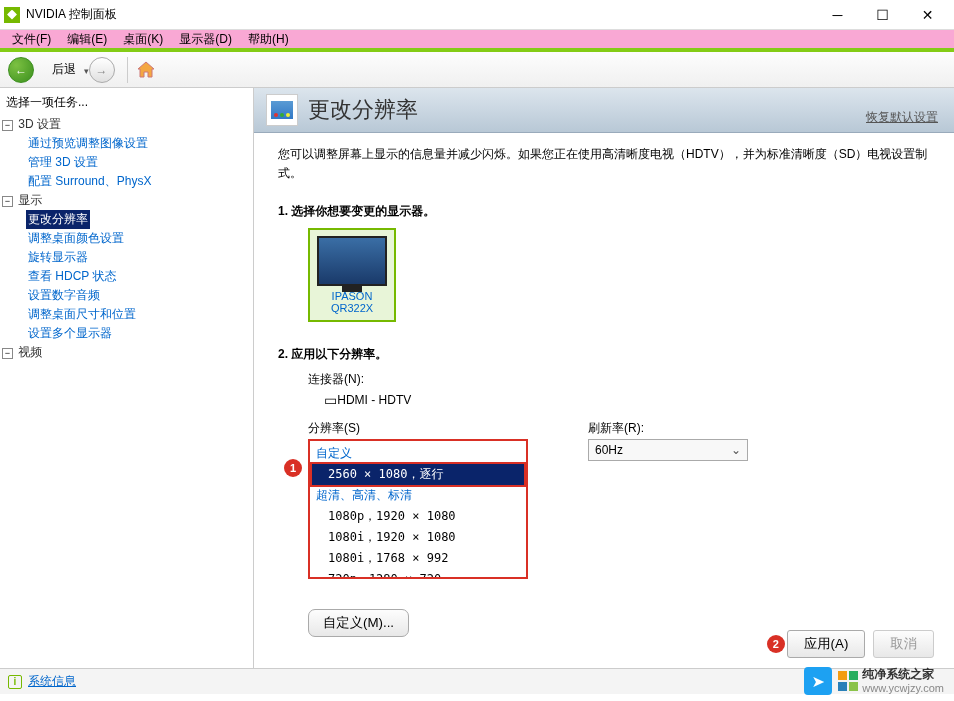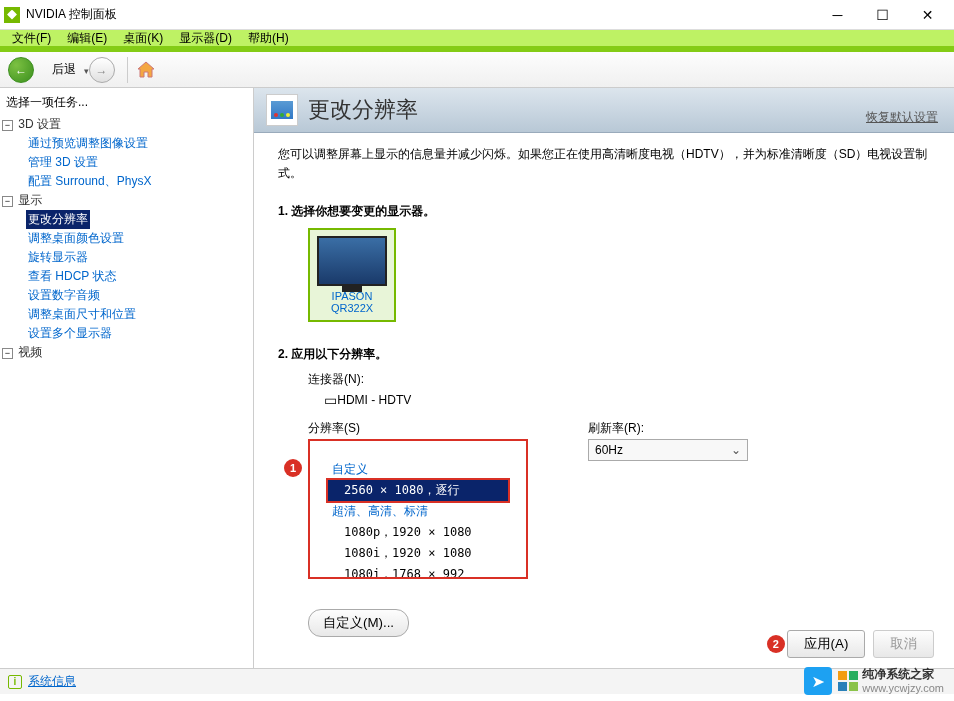--- a/index.html
+++ b/index.html
@@ -3,21 +3,21 @@
 <meta charset="utf-8">
 <style>
 * { box-sizing: border-box; margin: 0; padding: 0; }
 body { font-family: "Microsoft YaHei", SimSun, sans-serif; font-size: 12px; background: #fff; width: 954px; height: 701px; overflow: hidden; position: relative; }
 .titlebar { height: 30px; background: #fff; display: flex; align-items: center; padding: 0 4px; border-bottom: 1px solid #ddd; }
 .titlebar-icon { width: 16px; height: 16px; background: #76b900; margin-right: 6px; position: relative; }
 .titlebar-icon::after { content: ""; position: absolute; width: 10px; height: 10px; background: #fff; border-radius: 50%; top: 3px; left: 3px; clip-path: polygon(50% 0, 100% 50%, 50% 100%, 0 50%); }
 .titlebar-text { flex: 1; font-size: 12px; }
 .win-btns { display: flex; }
 .win-btn { width: 45px; height: 28px; display: flex; align-items: center; justify-content: center; font-size: 14px; cursor: pointer; }
-.menubar { height: 22px; display: flex; align-items: center; padding: 0 4px; border-bottom: 6px solid #84cc16; background: #bef264; }
+.menubar { height: 22px; display: flex; align-items: center; padding: 0 4px; border-bottom: 4px solid #84cc16; background: #f9a8d4; }
 .menu-item { padding: 2px 8px; cursor: pointer; }
 .toolbar { height: 36px; display: flex; align-items: center; padding: 0 8px; border-bottom: 1px solid #ccc; background: linear-gradient(#fdfdfd, #f0f0f0); }
 .nav-btn { width: 26px; height: 26px; border-radius: 50%; border: 1px solid #aaa; display: flex; align-items: center; justify-content: center; margin-right: 4px; background: linear-gradient(#fff, #e0e0e0); cursor: pointer; }
 .nav-back { background: radial-gradient(circle at 30% 30%, #7cc142, #3b8f1e); color: #fff; border-color: #3b8f1e; }
 .nav-back-arrow::before { content: "←"; font-weight: bold; }
 .nav-fwd-arrow::before { content: "→"; color: #888; }
 .toolbar-text { margin: 0 6px 0 14px; text-align: center; }
 .toolbar-dd::after { content: "▾"; font-size: 9px; margin-left: 2px; color: #555; }
 .sep { width: 1px; height: 26px; background: #ccc; margin: 0 8px; }
 .home-icon { width: 20px; height: 20px; position: relative; }
@@ -51,27 +51,27 @@
 .connector-row { margin: 6px 0 6px 30px; }
 .connector-label { display: block; margin-bottom: 4px; }
 .connector-val { display: flex; align-items: center; margin-left: 16px; }
 .hdmi-icon::before { content: "▭"; font-size: 14px; }
 .cols { display: flex; gap: 60px; margin-top: 12px; }
 .col { flex: 0 0 auto; }
 .col-label { margin-bottom: 2px; display: block; }
 .res-list-wrap { position: relative; margin-left: 0; }
 .badge { width: 18px; height: 18px; border-radius: 50%; background: #d93025; color: #fff; display: flex; align-items: center; justify-content: center; font-size: 11px; font-weight: bold; position: absolute; }
 .badge1 { left: -24px; top: 20px; }
-.res-list { width: 220px; height: 140px; border: 2px solid #d93025; background: #fff; overflow: auto; padding: 18px; font-family: SimSun, monospace; }
+.res-list { width: 220px; height: 140px; border: 2px solid #d93025; background: #fff; overflow: auto; padding: 2px; font-family: SimSun, monospace; }
 .res-cat { color: #0066cc; padding: 2px 4px; }
 .res-item { padding: 2px 4px 2px 16px; cursor: pointer; font-size: 12px; }
 .res-item.sel { background: #0a246a; color: #fff; outline: 2px solid #d93025; }
 .refresh-sel { width: 160px; height: 22px; border: 1px solid #aaa; background: #f8f8f8; padding: 2px 6px; display: flex; align-items: center; justify-content: space-between; cursor: pointer; }
 .refresh-sel::after { content: "⌄"; font-size: 12px; color: #555; }
-.custom-btn { margin-top: 30px; padding: 4px 14px; border: 1px solid #aaa; background: linear-gradient(#fdfdfd, #e8e8e8); border-radius: 13px; cursor: pointer; }
+.custom-btn { margin-top: 30px; padding: 4px 14px; border: 1px solid #aaa; background: linear-gradient(#fdfdfd, #e8e8e8); border-radius: 7px; cursor: pointer; }
 .footer-btns { position: absolute; bottom: 10px; right: 20px; display: flex; gap: 8px; align-items: center; }
 .badge2 { position: static; margin-right: -6px; }
 .btn { padding: 4px 16px; border: 1px solid #aaa; background: linear-gradient(#fdfdfd, #e8e8e8); border-radius: 3px; cursor: pointer; }
 .btn.disabled { color: #999; border-color: #ccc; }
 .statusbar { height: 26px; border-top: 1px solid #ccc; display: flex; align-items: center; padding: 0 8px; background: #f4f4f4; }
 .status-icon { width: 14px; height: 14px; border: 1px solid #76b900; border-radius: 2px; margin-right: 6px; display: flex; align-items: center; justify-content: center; color: #76b900; font-size: 10px; font-weight: bold; }
 .status-link { color: #0066cc; text-decoration: underline; cursor: pointer; }
 .watermark { position: absolute; right: 10px; bottom: 6px; display: flex; align-items: center; gap: 6px; }
 .wm-tw { width: 28px; height: 28px; background: #1da1f2; border-radius: 4px; display: flex; align-items: center; justify-content: center; color: #fff; font-size: 16px; }
 .wm-logo { display: flex; align-items: center; gap: 4px; }

